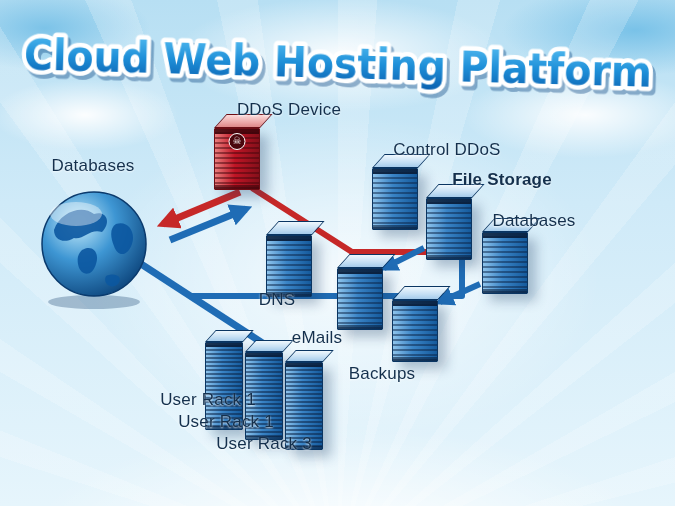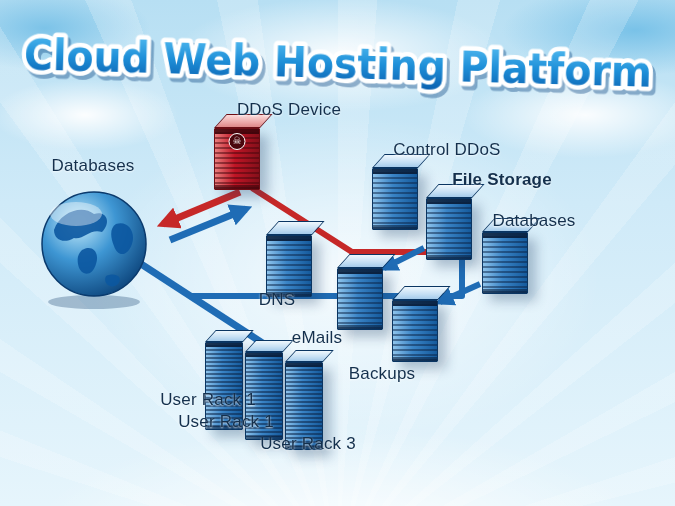--- a/index.html
+++ b/index.html
@@ -162,14 +162,14 @@
   <div class="node-label" style="left:93px;top:166px;">Databases</div>
   <div class="node-label" style="left:289px;top:110px;">DDoS Device</div>
   <div class="node-label" style="left:447px;top:150px;">Control DDoS</div>
   <div class="node-label" style="left:502px;top:180px;font-weight:bold;">File Storage</div>
   <div class="node-label" style="left:534px;top:221px;">Databases</div>
   <div class="node-label" style="left:277px;top:300px;">DNS</div>
   <div class="node-label" style="left:317px;top:338px;">eMails</div>
   <div class="node-label" style="left:382px;top:374px;">Backups</div>
   <div class="node-label" style="left:187px;top:400px;margin-left:21px;">User Rack 1</div>
   <div class="node-label" style="left:226px;top:422px;">User Rack 1</div>
-  <div class="node-label" style="left:264px;top:444px;margin-left:44px;">User Rack 3</div>
+  <div class="node-label" style="left:264px;top:444px;">User Rack 3</div>
 </div>
 
 </body></html>

